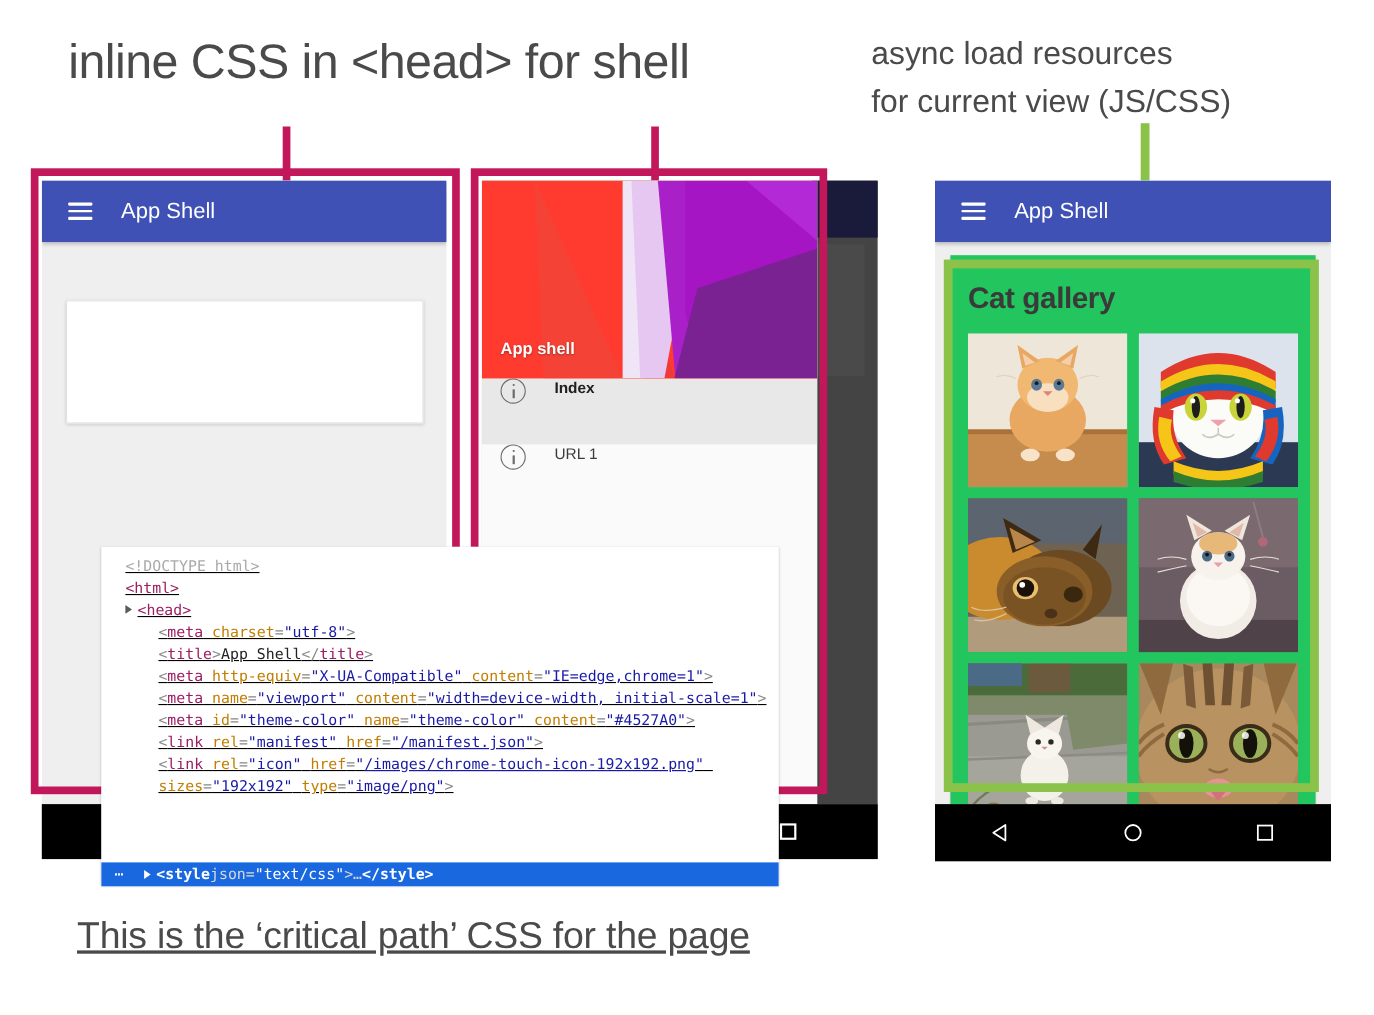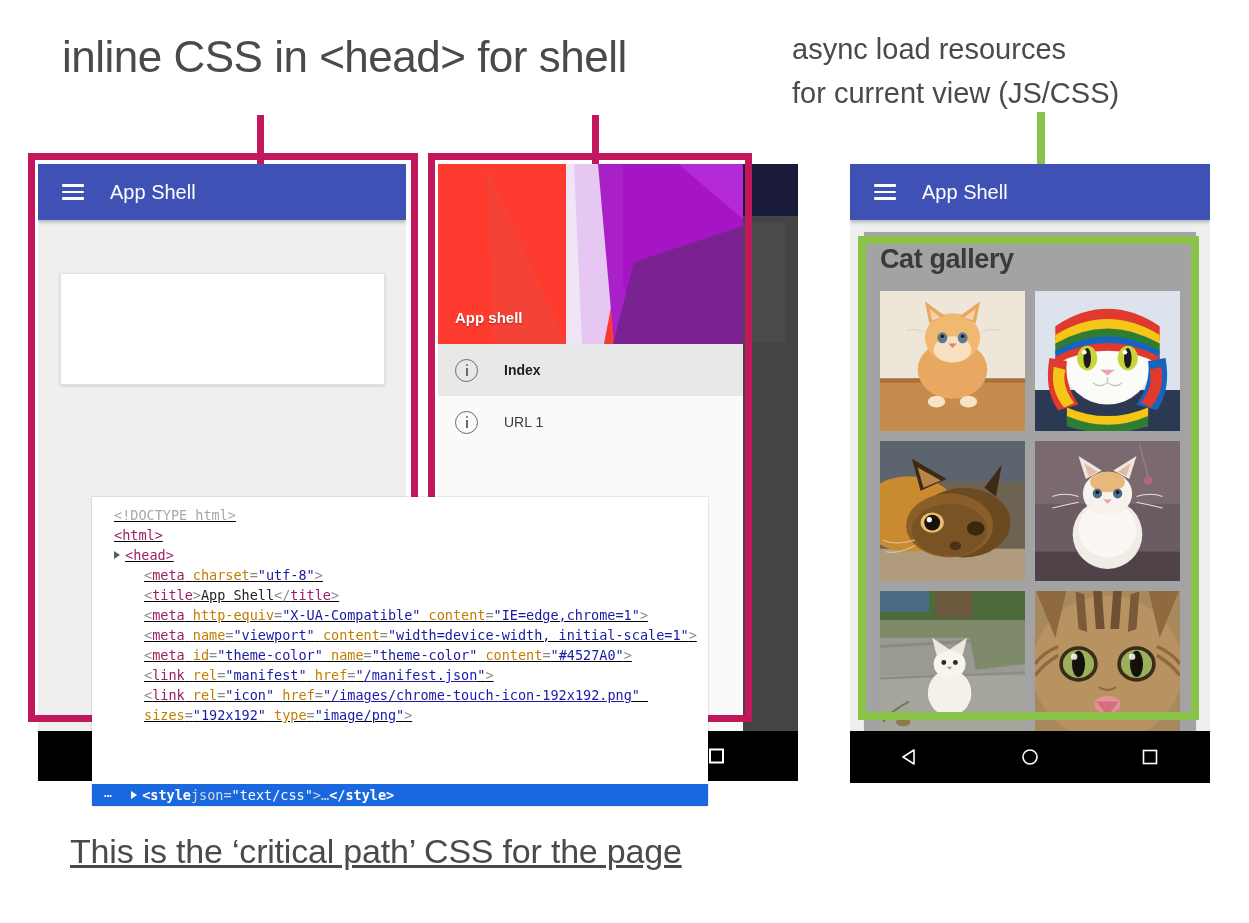--- a/index.html
+++ b/index.html
@@ -86,21 +86,21 @@
   #drawer-hero {
     position: relative; height: 180px; overflow: hidden;
     background: #FF3D2E;
   }
   .drawer-hero-label {
     position: absolute; left: 17px; bottom: 18px;
     color: #fff; font-size: 15px; font-weight: 700;
     text-shadow: 0 1px 2px rgba(0,0,0,.35); z-index: 9;
   }
   .drawer-item {
-    display: flex; align-items: center; height: 52px;
+    display: flex; height: 60px;
     padding-left: 17px; font-size: 14px; color: #3c3c3c;
   }
   .drawer-item.active { background: #E8E8E8; font-weight: 700; color: #202020; }
   .info-ico {
     width: 23px; height: 23px; border: 1.8px solid #6b6b6b;
     border-radius: 50%; position: relative; flex: 0 0 auto;
   }
   .info-ico::before {
     content: ""; position: absolute; left: 50%; top: 4px;
     transform: translateX(-50%);
@@ -115,21 +115,21 @@
   #mock2-nav { position: absolute; left: 438px; top: 731px; width: 360px; height: 50px; background:#000; }
   #mock2-nav .sq {
     position: absolute; right: 74px; top: 50%; transform: translateY(-50%);
     width: 15px; height: 15px; border: 2px solid #fff;
   }
 
   
   #mock3 { left: 850px; top: 164px; width: 360px; height: 567px; }
   #mock3 .phone-body { height: 511px; padding-top: 12px; }
   #gallery-card {
-    margin: 0 14px; background: #a3a3a3; padding: 12px 16px 0 16px;
+    margin: 0 14px; background: #22c55e; padding: 24px 16px 0 16px;
     min-height: 480px; box-shadow: 0 1px 2px rgba(0,0,0,.10);
   }
   #gallery-title {
     font-size: 27px; font-weight: 700; color: #3a3a3a;
     margin-bottom: 16px; letter-spacing: -0.4px;
   }
   #cat-grid {
     display: grid; grid-template-columns: 1fr 1fr;
     gap: 10px;
   }

